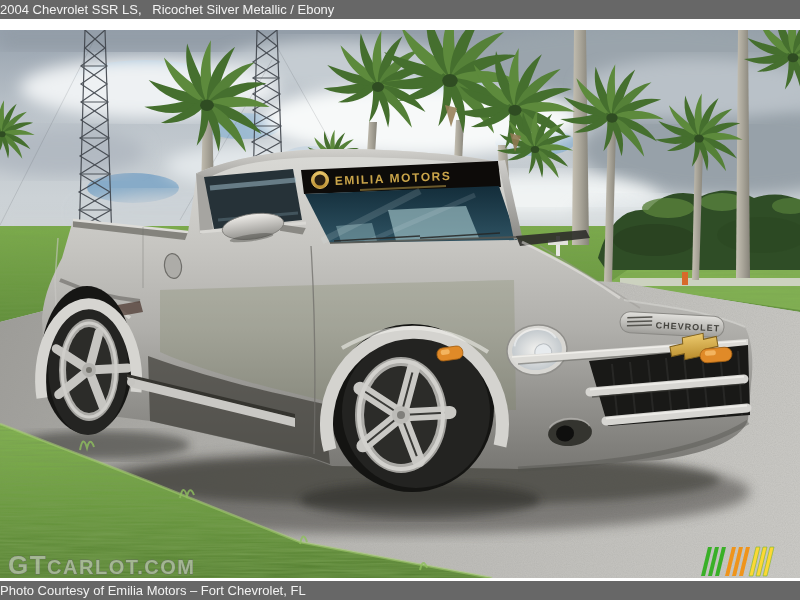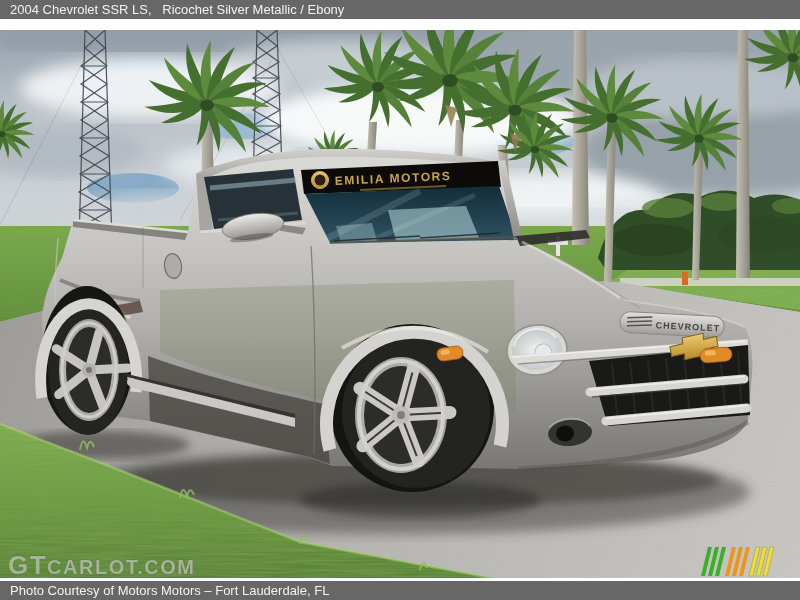--- a/index.html
+++ b/index.html
@@ -1,19 +1,19 @@
 <!DOCTYPE html>
 <html><head>
 <meta charset="utf-8">
 <style>
   html,body{margin:0;padding:0;width:800px;height:600px;background:#ffffff;overflow:hidden;
     font-family:"Liberation Sans","DejaVu Sans",sans-serif;}
   .bar{width:800px;height:19px;background:#676767;color:#f2f2f2;font-size:13px;line-height:19px;
     white-space:nowrap;overflow:hidden;}
-  .bar .pad{padding-left:10px;display:inline-block;}
+  .bar .pad{display:inline-block;}
   .model-sep{margin-right:7px;}
   .photo{position:relative;width:800px;height:548px;margin:11px 0 3px 0;background:#c6cdd3;}
   .photo svg{display:block;}
   .top-bar{position:relative;}
   .banner-text{font-size:12px;font-weight:bold;letter-spacing:1.6px;fill:#c9a44a;}
   .chev-text{font-size:9px;font-weight:bold;letter-spacing:1px;fill:#45443f;}
   .wm{font-weight:bold;fill:rgba(228,228,228,0.5);stroke:rgba(96,96,96,0.6);stroke-width:0.8;
     paint-order:stroke;letter-spacing:1.5px;}
   .wm-gt{font-size:26px;}
   .wm-rest{font-size:20px;}
@@ -410,14 +410,14 @@
     <polygon points="38,0 42,0 35,29 31,29" fill="#ef941b"></polygon>
     <polygon points="45,0 49,0 42,29 38,29" fill="#ef941b"></polygon>
     <polygon points="55,0 59,0 52,29 48,29" fill="#fdd835" stroke="#7ab52a" stroke-width="0.6"></polygon>
     <polygon points="62,0 66,0 59,29 55,29" fill="#fdd835" stroke="#7ab52a" stroke-width="0.6"></polygon>
     <polygon points="69,0 73,0 66,29 62,29" fill="#fdd835" stroke="#7ab52a" stroke-width="0.6"></polygon>
   </g>
 </svg>
 </div>
 
 <div class="bar bottom-bar">
-  <span class="pad">Photo Courtesy of Motors Motors – Fort Lauderdale, FL</span>
+  <span class="pad">Photo Courtesy of Emilia Motors – Fort Chevrolet, FL</span>
 </div>
 
 </body></html>

